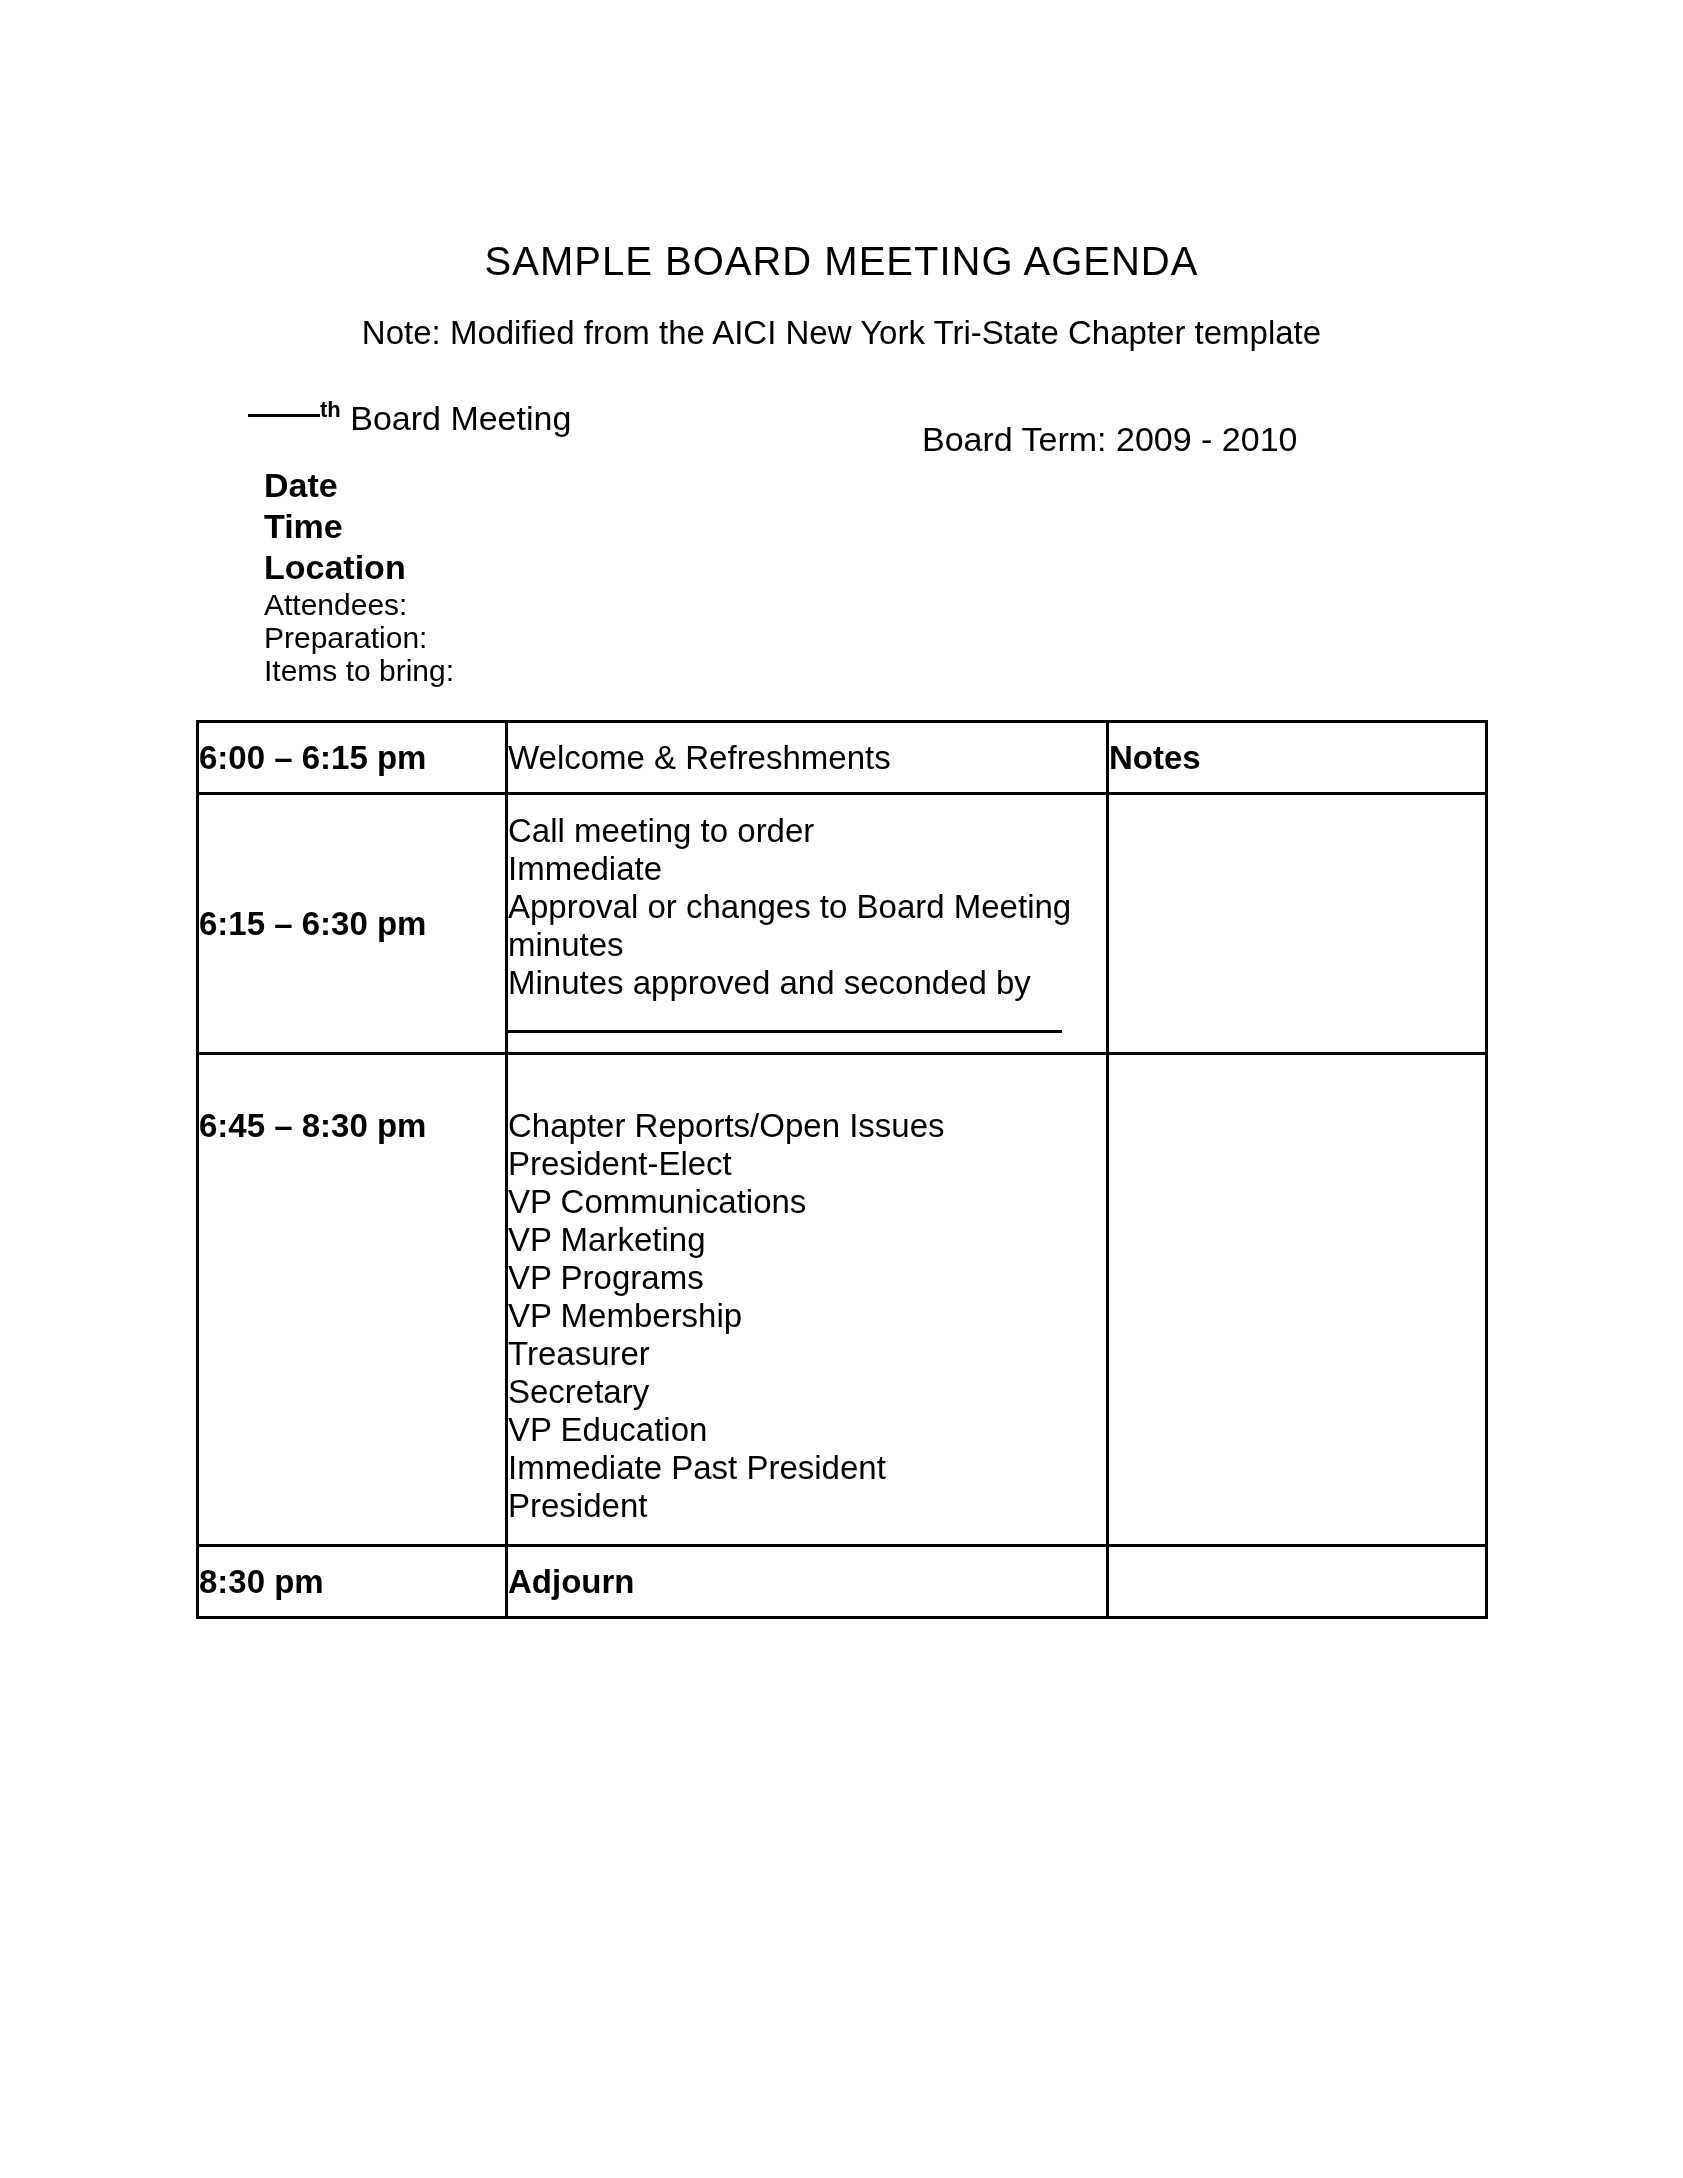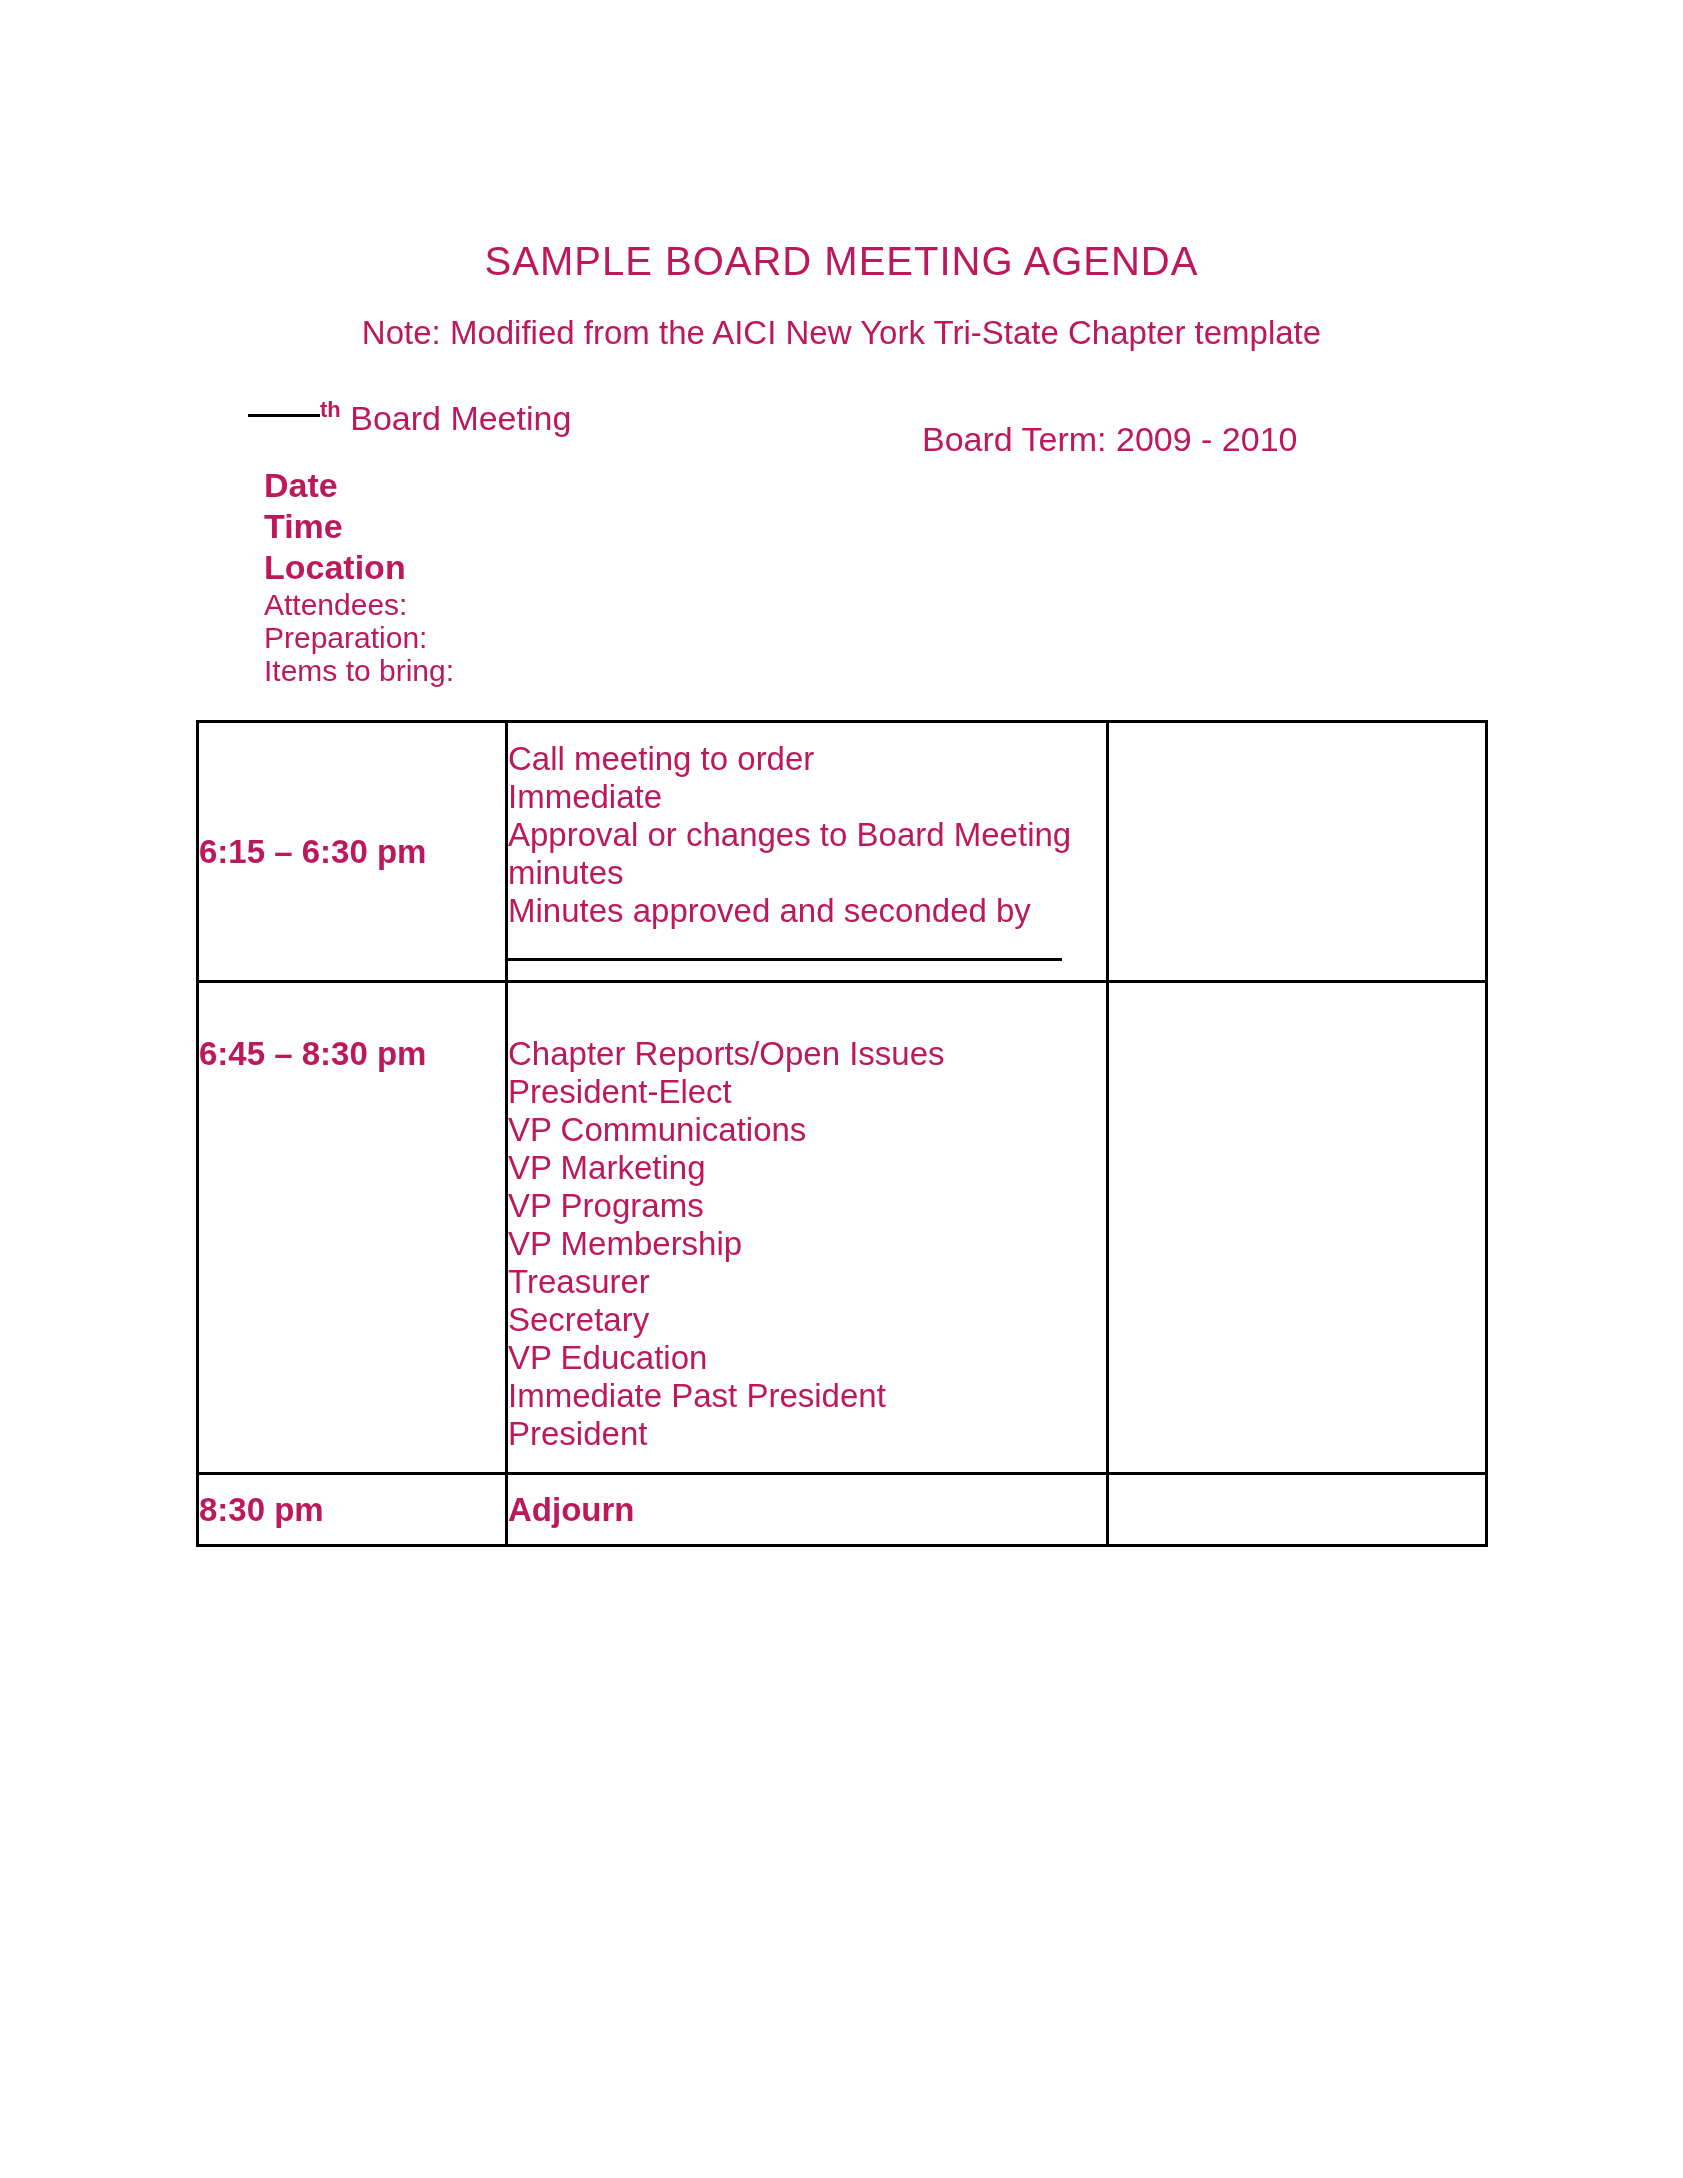--- a/index.html
+++ b/index.html
@@ -1,18 +1,18 @@
 <!DOCTYPE html>
 <html><head>
 <meta charset="utf-8">
 <style>
   html, body { margin:0; padding:0; background:#ffffff; }
   .page {
     position:relative; width:1683px; height:2178px; background:#ffffff;
-    font-family:"Liberation Sans", sans-serif; color:#be185d; overflow:hidden;
+    font-family:"Liberation Sans", sans-serif; color:#000000; overflow:hidden;
   }
   .title {
     position:absolute; top:238px; left:0; width:100%;
     text-align:center; font-size:40px; line-height:46px; letter-spacing:1px;
   }
   .note {
     position:absolute; top:314px; left:0; width:100%;
     text-align:center; font-size:33px; line-height:38px;
   }
   .meeting-left {
@@ -69,20 +69,27 @@
     <div class="info-plain">Items to bring:</div>
   </div>
 
   <table class="agenda">
     <colgroup>
       <col style="width:309px">
       <col style="width:601px">
       <col style="width:379px">
     </colgroup>
     <tbody>
+  <tr class="row-0">
+    <td class="time">6:00 – 6:15 pm</td>
+    <td class="items">
+            <div class="item-line">Welcome &amp; Refreshments</div>
+          </td>
+    <td class="notes bold">Notes</td>
+  </tr>
 
   <tr class="row-1">
     <td class="time">6:15 – 6:30 pm</td>
     <td class="items">
             <div class="item-line">Call meeting to order</div>
             <div class="item-line">Immediate</div>
             <div class="item-line">Approval or changes to Board Meeting</div>
             <div class="item-line">minutes</div>
             <div class="item-line">Minutes approved and seconded by</div>
             <div class="sig-line"></div>

